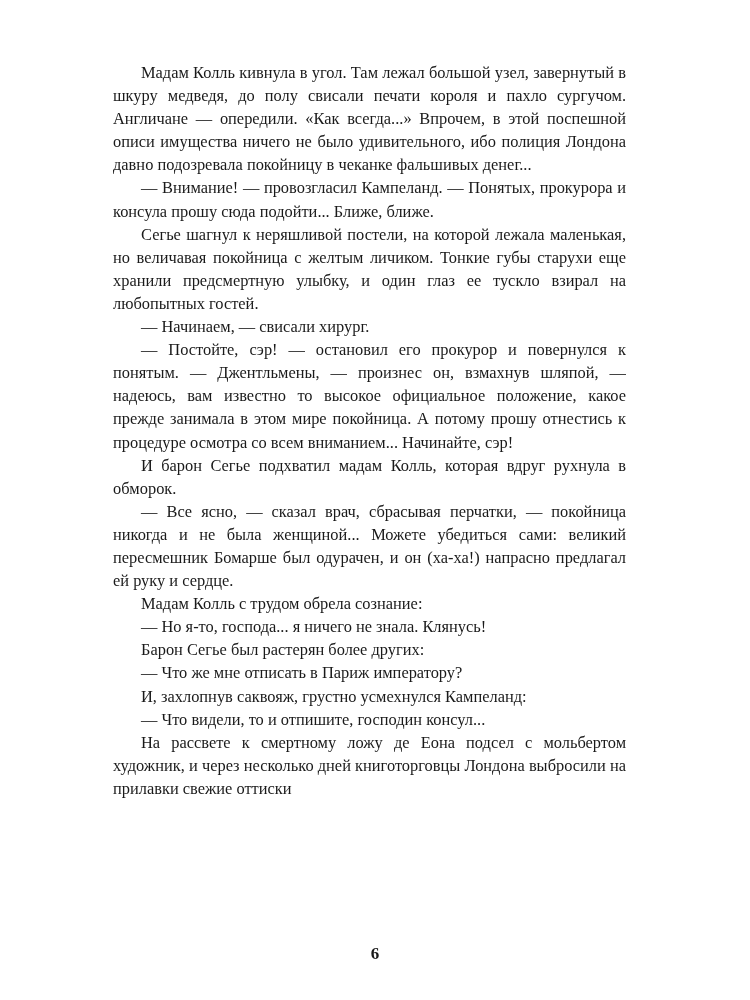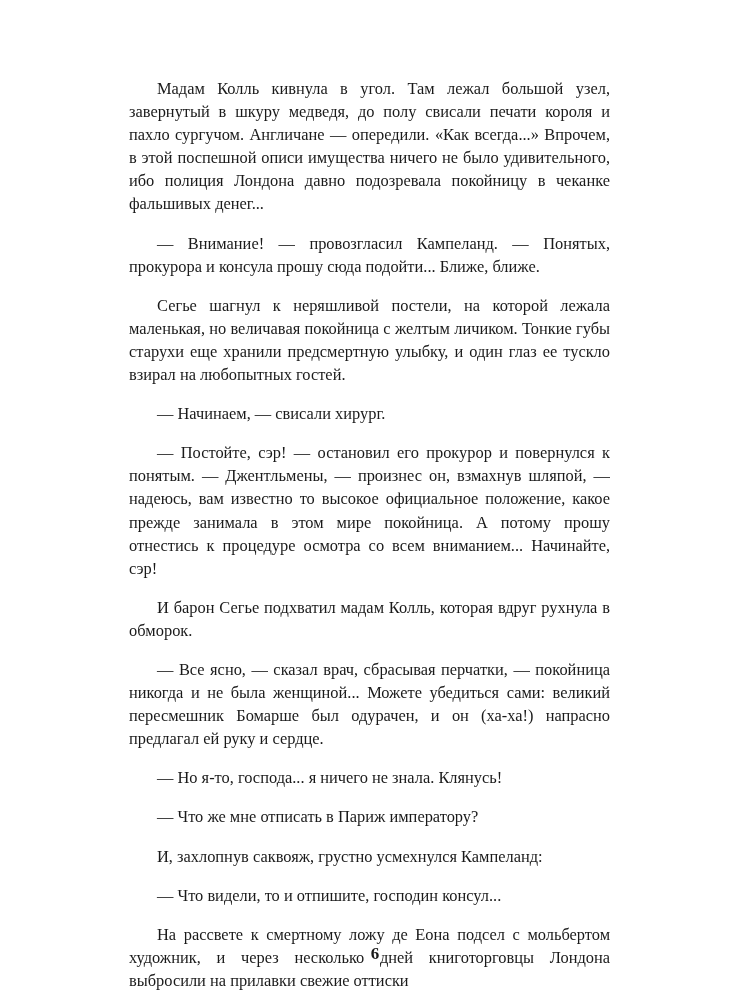--- a/index.html
+++ b/index.html
@@ -26,21 +26,21 @@
     font-family: "Liberation Serif", "DejaVu Serif", serif;
     font-size: 16.4px;
     line-height: 23.1px;
     color: #1a1a1a;
     text-align: justify;
     text-justify: inter-word;
     -webkit-font-smoothing: antialiased;
   }
 
   .para {
-    margin: 16px;
+    margin: 0;
     padding: 0;
     text-indent: 28px;
     text-align: justify;
     hyphens: manual;
   }
 
   
   .para:last-child {
     margin-bottom: 0;
   }
@@ -64,21 +64,23 @@
 <div class="page">
 
   <div class="text-block">
     <p class="para">Мадам Колль кивнула в угол. Там лежал большой узел, завернутый в шкуру медведя, до полу свисали печати короля и пахло сургучом. Англичане — опередили. «Как всегда...» Впрочем, в этой поспешной описи имущества ничего не было удивительного, ибо полиция Лондона давно подозревала покойницу в чеканке фальшивых денег...</p>
     <p class="para">— Внимание! — провозгласил Кампеланд. — Понятых, прокурора и консула прошу сюда подойти... Ближе, ближе.</p>
     <p class="para">Сегье шагнул к неряшливой постели, на которой лежала маленькая, но величавая покойница с желтым личиком. Тонкие губы старухи еще хранили предсмертную улыбку, и один глаз ее тускло взирал на любопытных гостей.</p>
     <p class="para">— Начинаем, — свисали хирург.</p>
     <p class="para">— Постойте, сэр! — остановил его прокурор и повернулся к понятым. — Джентльмены, — произнес он, взмахнув шляпой, — надеюсь, вам известно то высокое официальное положение, какое прежде занимала в этом мире покойница. А потому прошу отнестись к процедуре осмотра со всем вниманием... Начинайте, сэр!</p>
     <p class="para">И барон Сегье подхватил мадам Колль, которая вдруг рухнула в обморок.</p>
     <p class="para">— Все ясно, — сказал врач, сбрасывая перчатки, — покойница никогда и не была женщиной... Можете убедиться сами: великий пересмешник Бомарше был одурачен, и он (ха-ха!) напрасно предлагал ей руку и сердце.</p>
+    <p class="para">Мадам Колль с трудом обрела сознание:</p>
     <p class="para">— Но я-то, господа... я ничего не знала. Клянусь!</p>
+    <p class="para">Барон Сегье был растерян более других:</p>
     <p class="para">— Что же мне отписать в Париж императору?</p>
     <p class="para">И, захлопнув саквояж, грустно усмехнулся Кампеланд:</p>
     <p class="para">— Что видели, то и отпишите, господин консул...</p>
     <p class="para">На рассвете к смертному ложу де Еона подсел с мольбертом художник, и через несколько дней книготорговцы Лондона выбросили на прилавки свежие оттиски</p>
   </div>
 
   <div class="page-number">6</div>
 
 </div>
 

